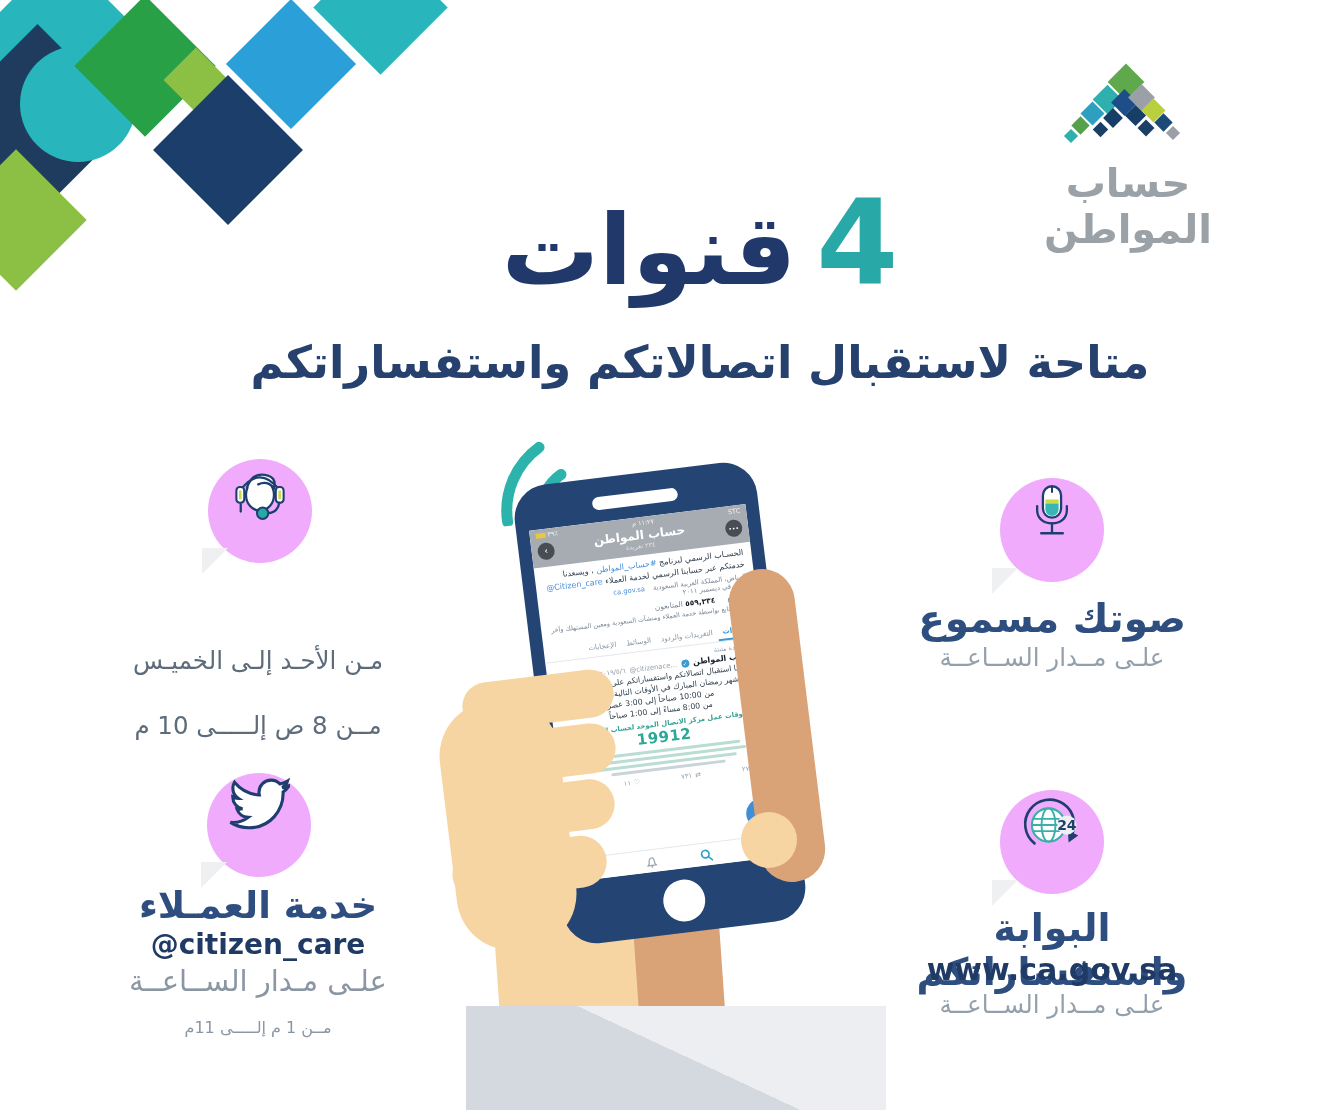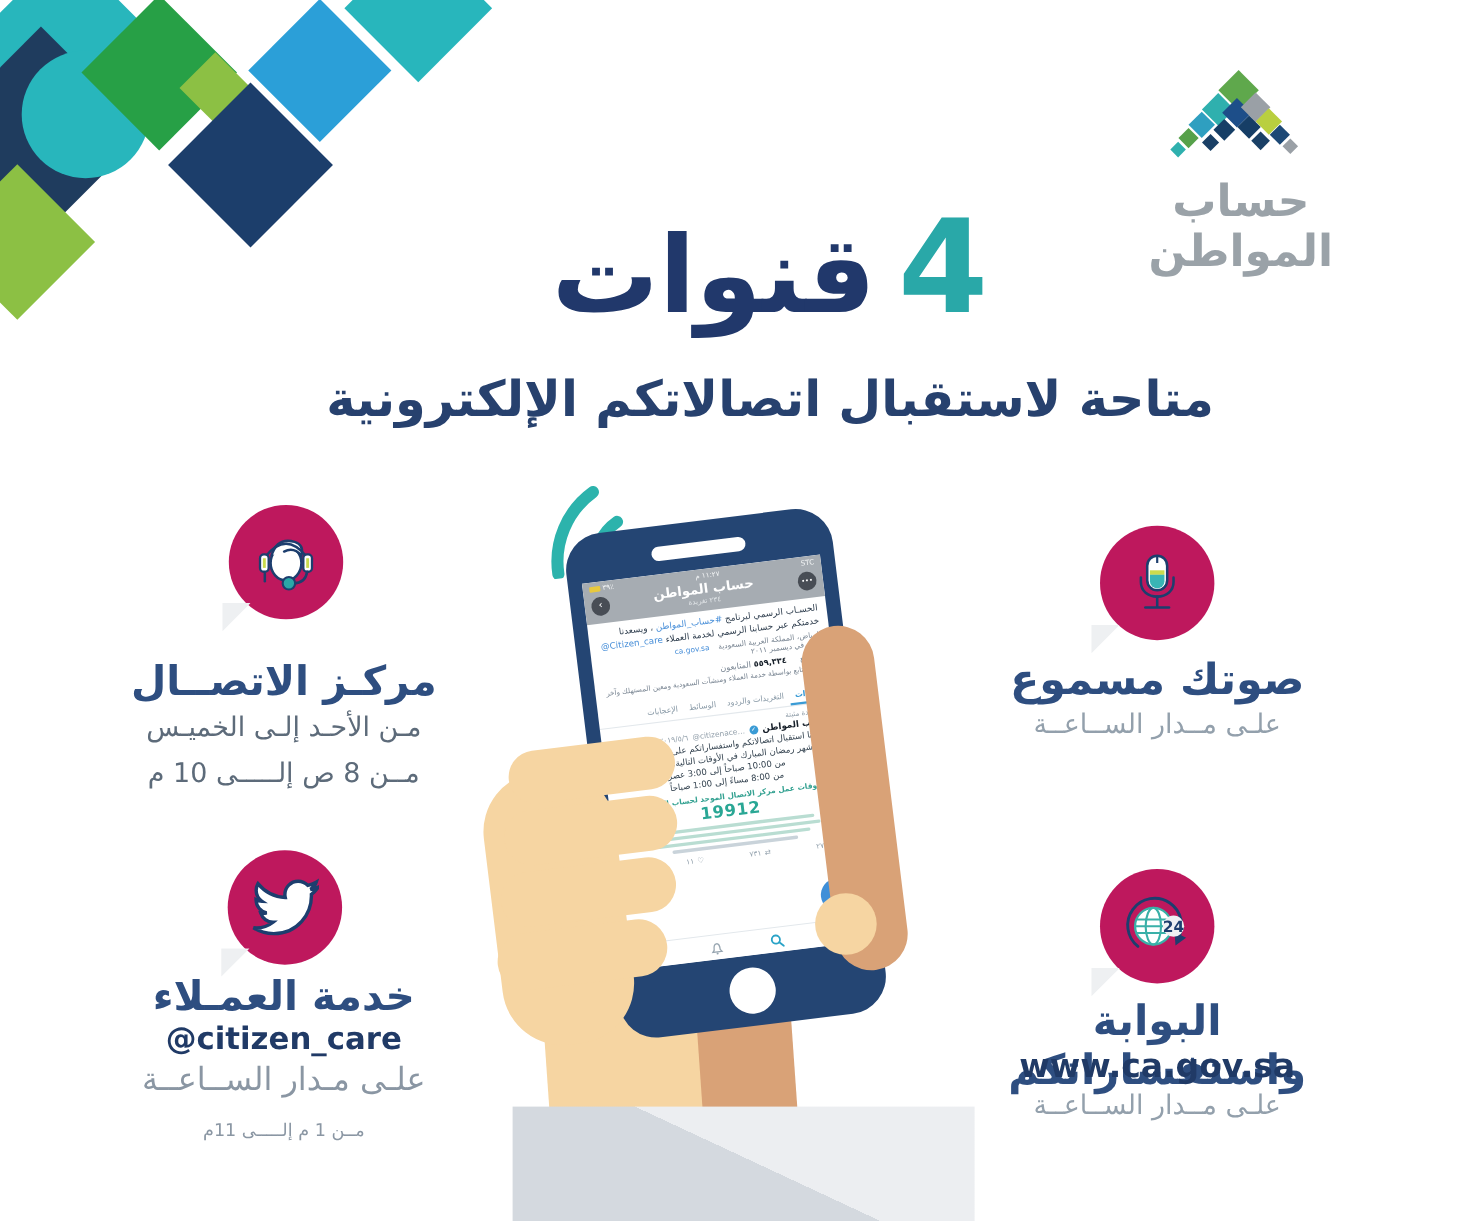--- a/index.html
+++ b/index.html
@@ -1,20 +1,20 @@
 <!DOCTYPE html>
 <html dir="rtl" lang="ar"><head>
 <meta charset="utf-8">
 <style>
   html,body{margin:0;padding:0;background:#fff;}
   #page{position:relative;width:1326px;height:1110px;background:#ffffff;overflow:hidden;
         font-family:"DejaVu Sans",sans-serif;}
   .abs{position:absolute;}
   .dia{position:absolute;transform:rotate(45deg);}
-  .bubble{position:absolute;background:#be185d;border-radius:50%;display:flex;align-items:center;justify-content:center;}
+  .bubble{position:absolute;background:#f0abfc;border-radius:50%;display:flex;justify-content:center;}
   .tail{position:absolute;background:#eef0f2;clip-path:polygon(0 0,100% 0,0 100%);}
   .ctr{text-align:center;}
   .sec-title{position:absolute;width:300px;text-align:center;font-weight:bold;color:#2e4e80;}
   .sec-line{position:absolute;width:300px;text-align:center;}
   .gray1{color:#5d6b7a;}
   .gray2{color:#8a96a3;}
   .gray3{color:#93a0ac;}
   .latin{direction:ltr;unicode-bidi:embed;}
   
   .phone{position:absolute;left:538px;top:472px;width:244px;height:462px;background:#244573;
@@ -97,40 +97,39 @@
     <div class="dia" style="left:100px;top:70px;width:10px;height:10px;background:#9aa0a6;"></div>
     <div class="dia" style="left:60px;top:50px;width:15px;height:15px;background:#163e66;"></div>
     <div class="dia" style="left:72px;top:64px;width:12px;height:12px;background:#1a4066;"></div>
   </div>
   <div class="abs ctr" style="left:978px;top:160px;width:300px;font-size:40px;font-weight:bold;color:#9aa2a8;">حساب المواطن</div>
 
   <div class="abs" style="left:350px;top:184px;width:700px;display:flex;justify-content:center;align-items:baseline;gap:20px;direction:rtl;">
     <span class="hero-num">4</span>
     <span class="hero-word">قنوات</span>
   </div>
-  <div class="abs ctr" style="left:240px;top:336px;width:920px;font-size:45px;font-weight:bold;color:#27416e;">متاحة لاستقبال اتصالاتكم الإلكترونية</div>
+  <div class="abs ctr" style="left:240px;top:336px;width:920px;font-size:45px;font-weight:bold;color:#27416e;">متاحة لاستقبال اتصالاتكم واستفساراتكم</div>
 
   <div class="bubble" style="left:208px;top:459px;width:104px;height:104px;">
     <svg width="70" height="70" viewBox="0 0 80 80">
       <ellipse cx="40" cy="41" rx="16" ry="18" fill="#fff" stroke="#1d3e6e" stroke-width="2.6"></ellipse>
       <path d="M25,33 Q31,14 49,19 Q59,22 56,33 Q48,24 38,29" fill="#fff" stroke="#1d3e6e" stroke-width="2.6" stroke-linecap="round"></path>
       <path d="M19,34 Q40,8 61,34" fill="none" stroke="#1d3e6e" stroke-width="2.6" stroke-linecap="round"></path>
       <rect x="13" y="32" width="9" height="18" rx="4" fill="#fff" stroke="#1d3e6e" stroke-width="2.4"></rect>
       <rect x="16" y="36" width="3" height="10" fill="#cadb4e"></rect>
       <rect x="58" y="32" width="9" height="18" rx="4" fill="#fff" stroke="#1d3e6e" stroke-width="2.4"></rect>
       <rect x="61" y="36" width="3" height="10" fill="#cadb4e"></rect>
       <path d="M62,50 Q60,62 48,62" fill="none" stroke="#1d3e6e" stroke-width="2.6" stroke-linecap="round"></path>
       <circle cx="43" cy="62" r="6.5" fill="#2aa7a7" stroke="#1d3e6e" stroke-width="2.2"></circle>
       <path d="M18,52 L18,60" stroke="#1d3e6e" stroke-width="2.6" stroke-linecap="round"></path>
     </svg>
   </div>
   <div class="tail" style="left:202px;top:548px;width:26px;height:26px;"></div>
-  <div class="sec-title" style="left:108px;top:598px;font-size:37px;">مركـز الاتصــال</div>
   <div class="sec-line gray1" style="left:108px;top:646px;font-size:24.5px;">مـن الأحـد إلـى الخميـس</div>
-  <div class="sec-line gray1" style="left:108px;top:688px;font-size:24.5px;">مــن 8 ص إلـــــى 10 م</div>
+  <div class="sec-line gray1" style="left:108px;top:711px;font-size:24.5px;">مــن 8 ص إلـــــى 10 م</div>
 
   <div class="bubble" style="left:207px;top:773px;width:104px;height:104px;">
     <svg width="62" height="62" viewBox="0 0 24 24">
       <path d="M23.643 4.937c-.835.37-1.732.62-2.675.733.962-.576 1.7-1.49 2.048-2.578-.9.534-1.897.922-2.958 1.13-.85-.904-2.06-1.47-3.4-1.47-2.572 0-4.658 2.086-4.658 4.66 0 .364.042.718.12 1.06-3.873-.195-7.304-2.05-9.602-4.868-.4.69-.63 1.49-.63 2.342 0 1.616.823 3.043 2.072 3.878-.764-.025-1.482-.234-2.11-.583v.06c0 2.257 1.605 4.14 3.737 4.568-.392.106-.803.162-1.227.162-.3 0-.593-.028-.877-.082.593 1.85 2.313 3.198 4.352 3.234-1.595 1.25-3.604 1.995-5.786 1.995-.376 0-.747-.022-1.112-.065 2.062 1.323 4.51 2.093 7.14 2.093 8.57 0 13.255-7.098 13.255-13.254 0-.2-.005-.402-.014-.602.91-.658 1.7-1.477 2.323-2.41z" fill="#ffffff" stroke="#1d3e6e" stroke-width="1.2"></path>
     </svg>
   </div>
   <div class="tail" style="left:201px;top:862px;width:26px;height:26px;"></div>
   <div class="sec-title" style="left:108px;top:884px;font-size:37px;">خدمة العمـلاء</div>
   <div class="sec-line latin" style="left:108px;top:928px;font-size:28px;font-weight:bold;color:#203a66;">@citizen_care</div>
   <div class="sec-line gray2" style="left:108px;top:964px;font-size:29px;">علـى مـدار الســاعــة</div>

